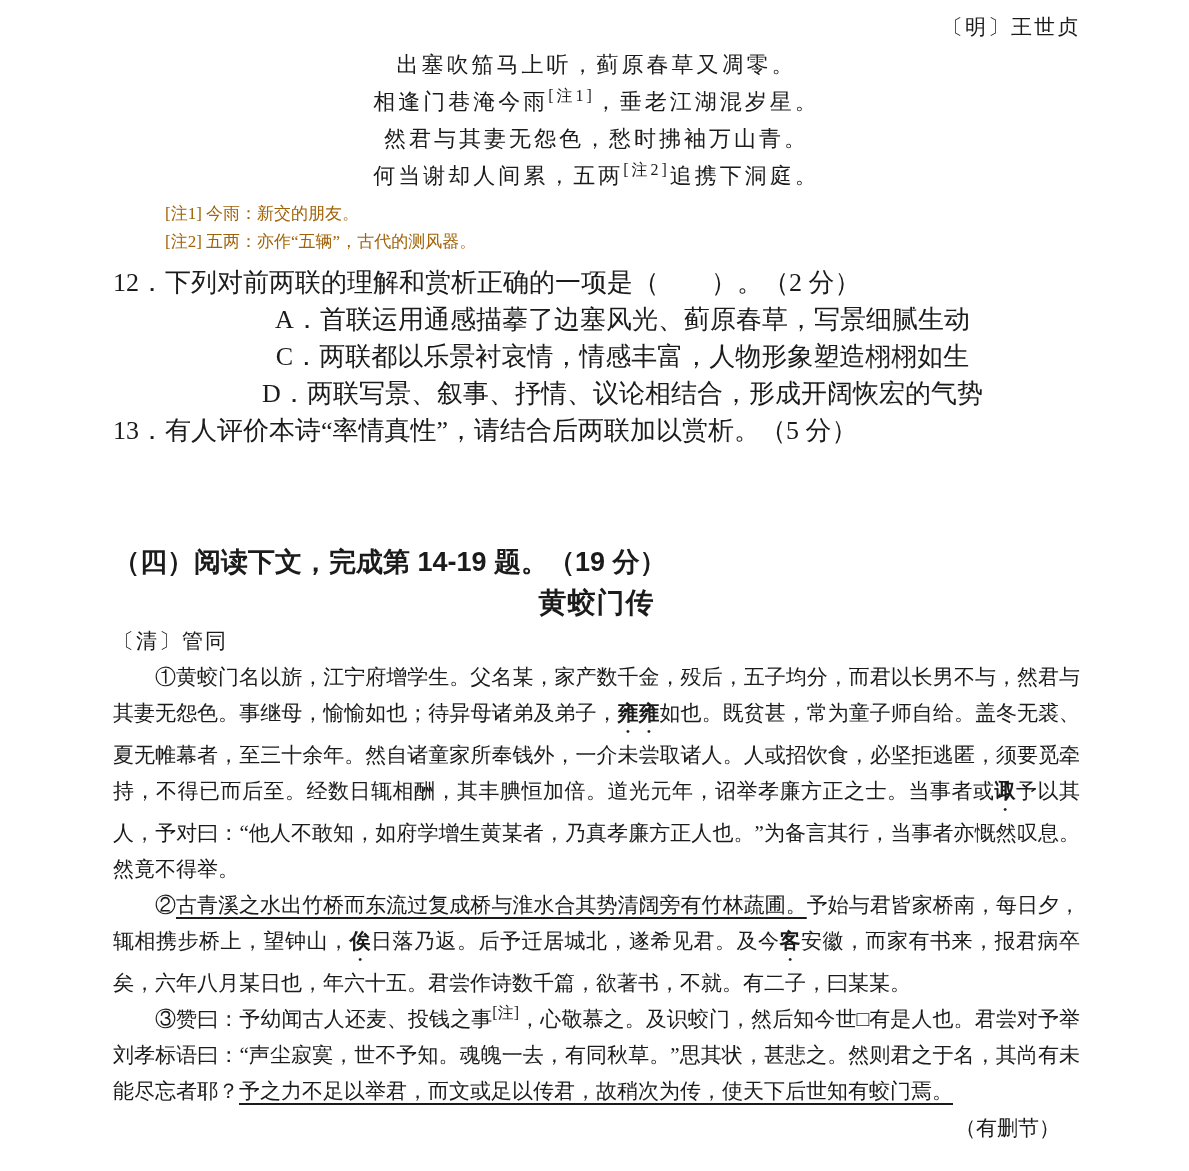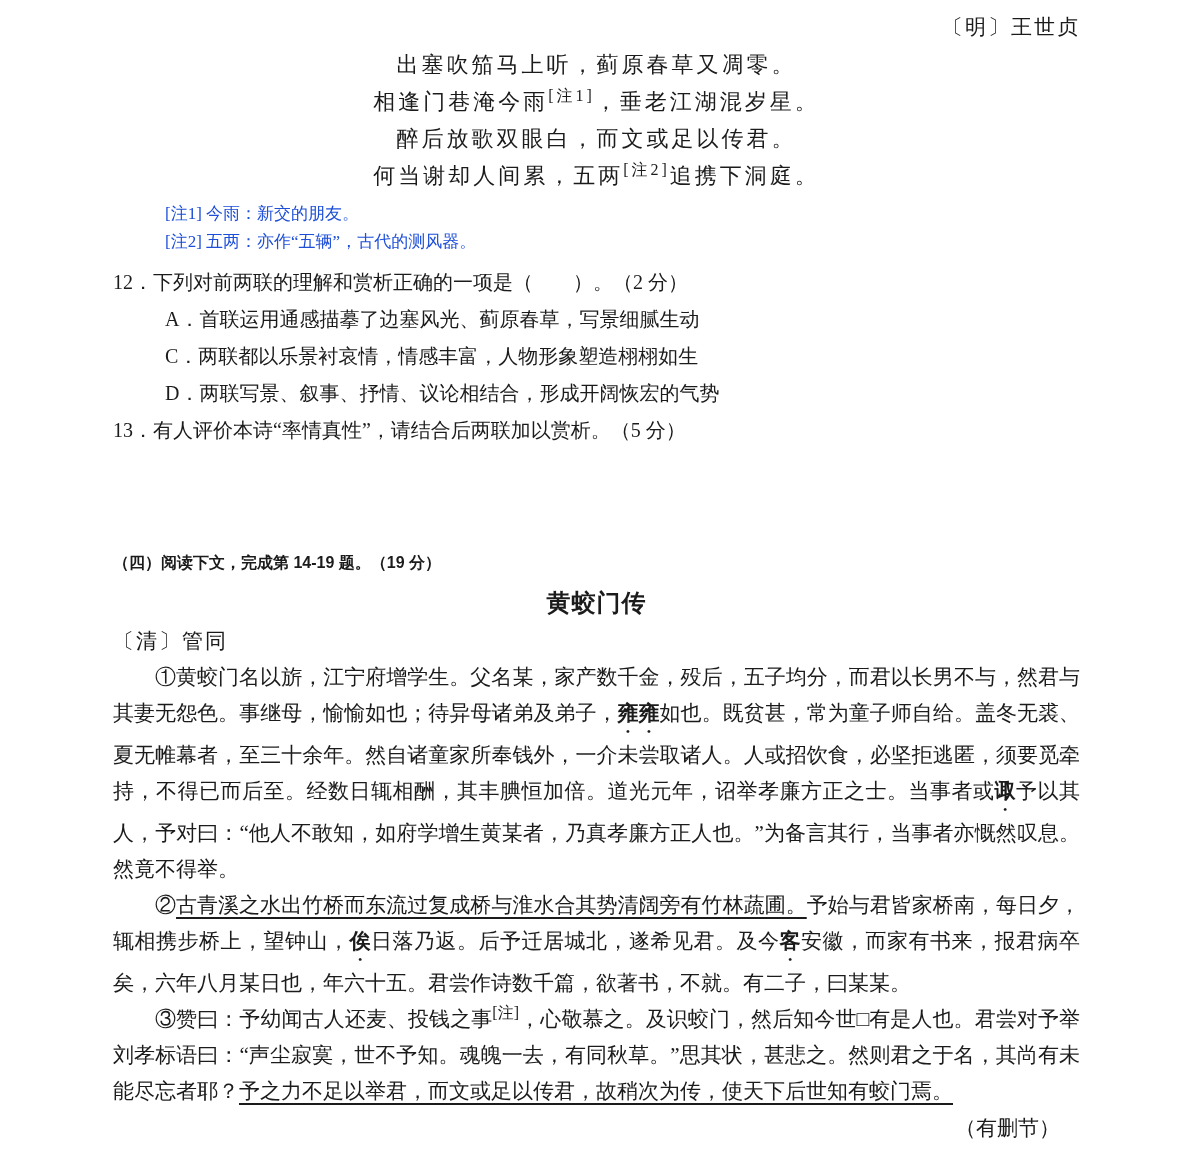--- a/index.html
+++ b/index.html
@@ -9,35 +9,35 @@
     min-height: 1171px;
     box-sizing: border-box;
     padding: 8px 109px 8px 113px;
     background: #ffffff;
     color: #1b1b1b;
     font-family: "Liberation Serif", "DejaVu Serif", serif;
   }
   
   .poem-author { text-align: right; font-size: 21px; line-height: 38px; letter-spacing: 2px; }
   .poem-line   { text-align: center; font-size: 22px; line-height: 37px; letter-spacing: 3px; }
-  .poem-notes  { padding-left: 52px; margin-top: 6px; font-size: 17px; line-height: 28px; color: #1d4ed8; }
+  .poem-notes  { padding-left: 52px; margin-top: 6px; font-size: 17px; line-height: 28px; color: #a16207; }
   
-  .questions { margin-top: 8px; font-size: 20px; line-height: 37px; }
+  .questions { margin-top: 8px; font-size: 26px; line-height: 37px; }
   .q-stem   { }
-  .q-option { padding-left: 52px; }
+  .q-option { padding-left: 52px; text-align: center; }
   
   .passage { margin-top: 95px; }
   .section-header {
     font-family: "Liberation Sans", "DejaVu Sans", sans-serif;
-    font-weight: bold; font-size: 16px; line-height: 37px;
+    font-weight: bold; font-size: 27px; line-height: 37px;
   }
   .passage-title {
     text-align: center; margin-top: 2px;
     font-family: "Liberation Sans", "DejaVu Sans", sans-serif;
-    font-weight: bold; font-size: 24px; line-height: 40px; letter-spacing: 1px;
+    font-weight: bold; font-size: 28px; line-height: 40px; letter-spacing: 1px;
   }
   .passage-author { text-align: left; font-size: 21px; line-height: 36px; letter-spacing: 2px; }
   .para {
     margin: 0; font-size: 21px; line-height: 36px;
     text-indent: 2em; text-align: justify;
   }
   .deletion-note { text-align: right; font-size: 21px; line-height: 30px; padding-right: 20px; margin-top: 4px; }
   
   .b { font-weight: normal; }
   .u {
@@ -54,21 +54,21 @@
 </style>
 </head>
 <body>
 
 <div class="page">
 
   <section class="poem">
     <div class="poem-author">〔明〕王世贞</div>
     <div class="poem-line"><span>出塞吹笳马上听，蓟原春草又凋零。</span></div>
     <div class="poem-line"><span>相逢门巷淹今雨</span><sup class="fn">[注1]</sup><span>，垂老江湖混岁星。</span></div>
-    <div class="poem-line"><span>醉后放歌双眼白，而文或足以传君。</span></div>
+    <div class="poem-line"><span>然君与其妻无怨色，愁时拂袖万山青。</span></div>
     <div class="poem-line"><span>何当谢却人间累，五两</span><sup class="fn">[注2]</sup><span>追携下洞庭。</span></div>
     <div class="poem-notes">
       <div class="note-line">[注1] 今雨：新交的朋友。</div>
       <div class="note-line">[注2] 五两：亦作“五辆”，古代的测风器。</div>
     </div>
   </section>
 
   <section class="questions">
     <div class="q-stem">12．下列对前两联的理解和赏析正确的一项是（　　）。（2 分）</div>
     <div class="q-option">A．首联运用通感描摹了边塞风光、蓟原春草，写景细腻生动</div>

